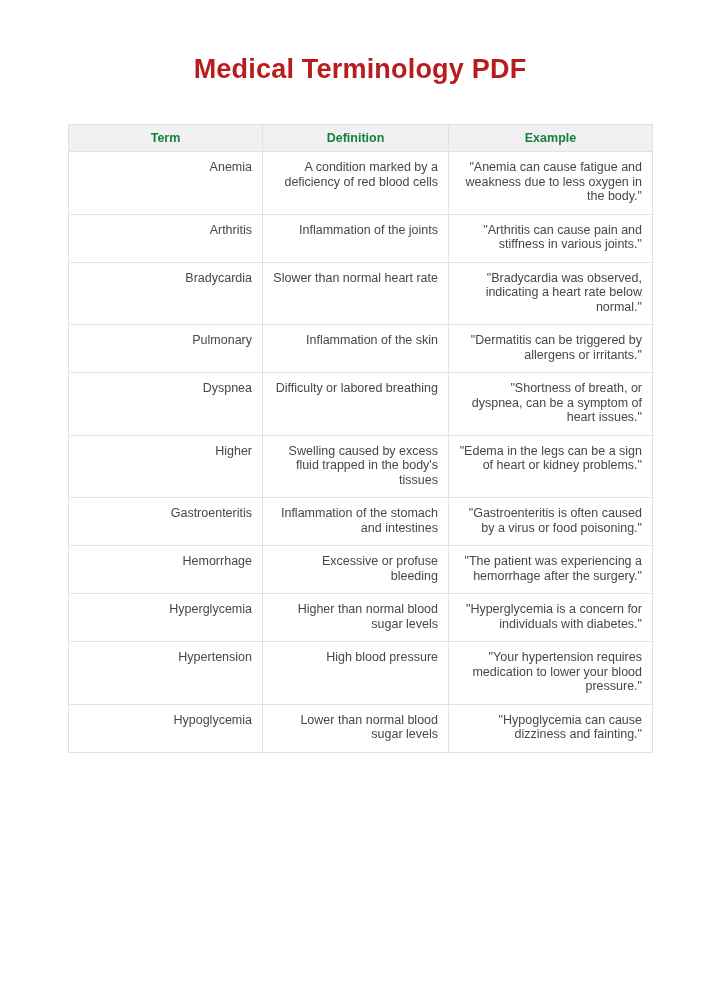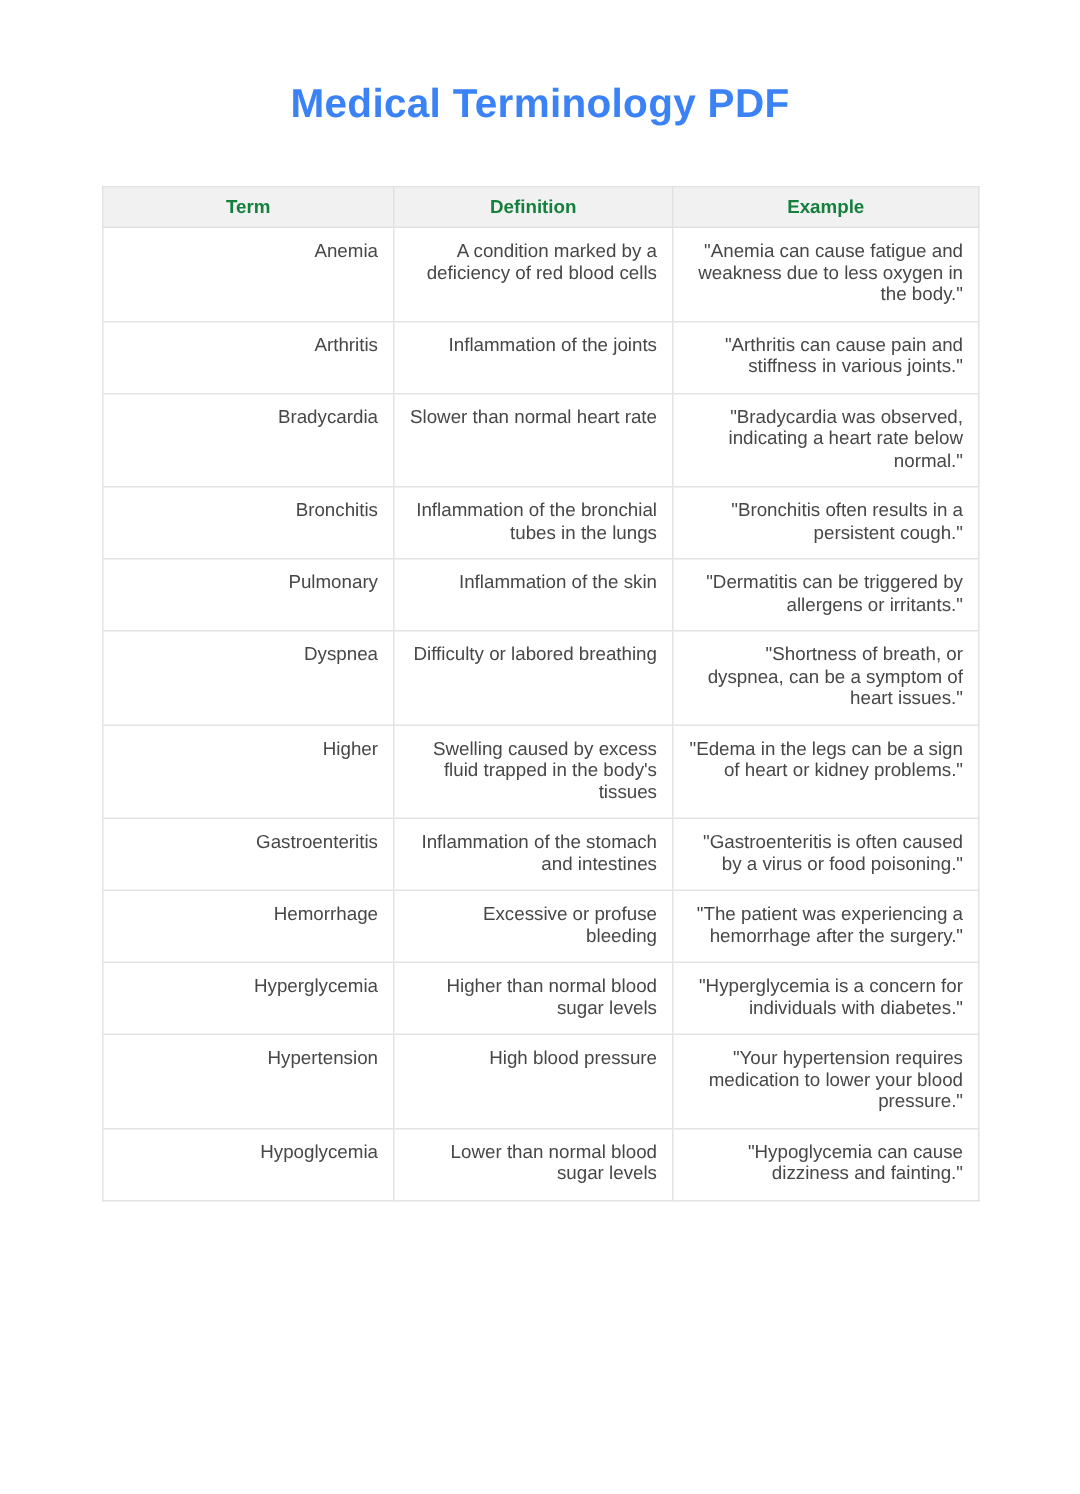--- a/index.html
+++ b/index.html
@@ -18,21 +18,21 @@
     width: 720px;
     height: 996px;
     background: #ffffff;
   }
   .page-title {
     margin: 0;
     padding-top: 56px;
     text-align: center;
     font-size: 27px;
     font-weight: bold;
-    color: #3b82f6;
+    color: #b91c1c;
     letter-spacing: 0.2px;
     line-height: 1.0;
   }
   table.term-table {
     border-collapse: collapse;
     table-layout: fixed;
     width: 584px;
     margin: 41px 68px 0 68px;
   }
   table.term-table col.c-term { width: 194px; }
@@ -91,25 +91,20 @@
         <td>Arthritis</td>
         <td>Inflammation of the joints</td>
         <td>"Arthritis can cause pain and stiffness in various joints."</td>
       </tr>
         <tr>
         <td>Bradycardia</td>
         <td>Slower than normal heart rate</td>
         <td>"Bradycardia was observed, indicating a heart rate below normal."</td>
       </tr>
         <tr>
-        <td>Bronchitis</td>
-        <td>Inflammation of the bronchial tubes in the lungs</td>
-        <td>"Bronchitis often results in a persistent cough."</td>
-      </tr>
-        <tr>
         <td>Pulmonary</td>
         <td>Inflammation of the skin</td>
         <td>"Dermatitis can be triggered by allergens or irritants."</td>
       </tr>
         <tr>
         <td>Dyspnea</td>
         <td>Difficulty or labored breathing</td>
         <td>"Shortness of breath, or dyspnea, can be a symptom of heart issues."</td>
       </tr>
         <tr>

